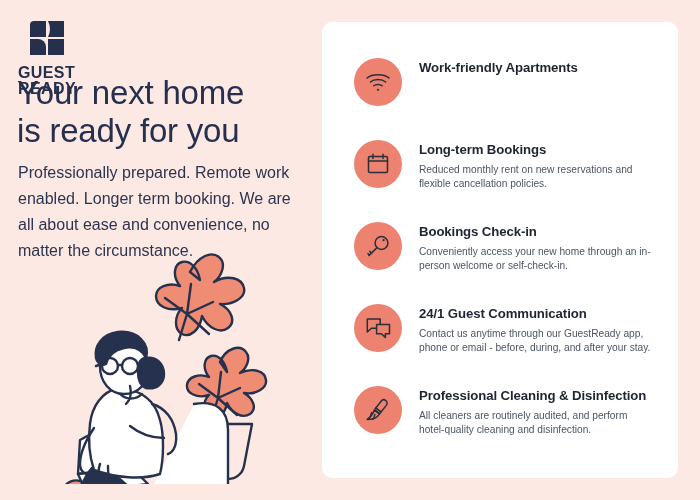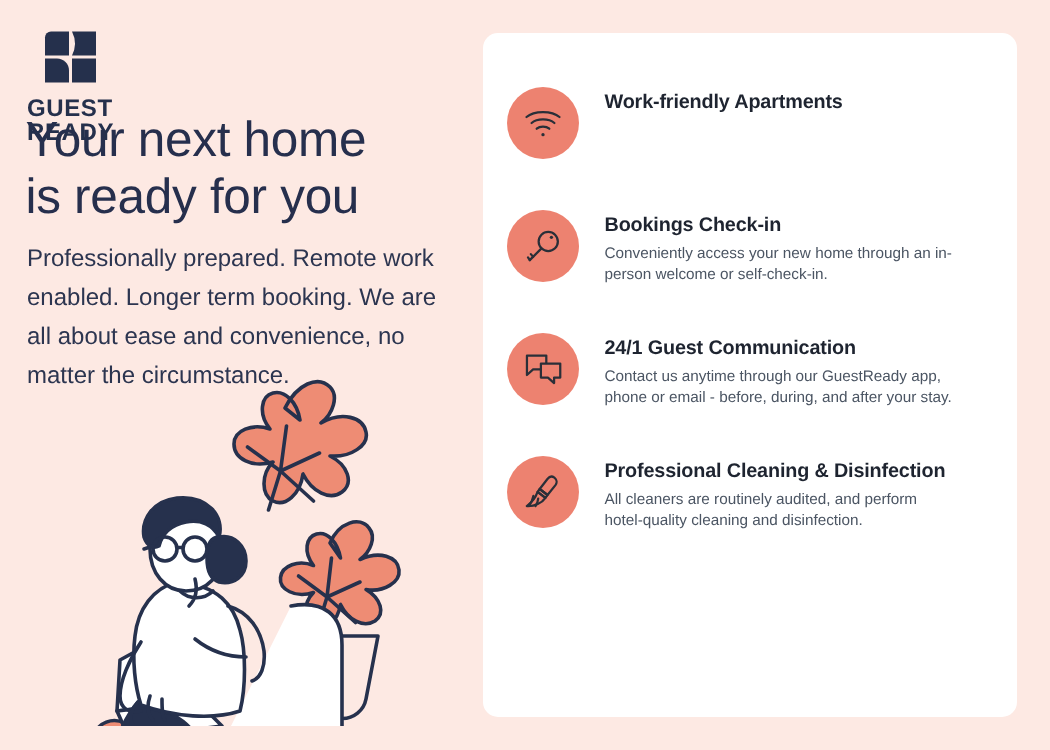--- a/index.html
+++ b/index.html
@@ -44,21 +44,21 @@
   }
 
   
   #feature-panel{
     position:absolute; left:322px; top:22px;
     width:356px; height:456px;
     background:#FFFFFF; border-radius:10px;
   }
 
   .feature-item{
-    position:absolute; left:16px; width:300px; height:80px;
+    position:absolute; left:32px; width:300px; height:80px;
     display:flex; align-items:flex-start; gap:0;
   }
   .feature-item:nth-child(1){ top:36px; }
   .feature-item:nth-child(2){ top:118px; }
   .feature-item:nth-child(3){ top:200px; }
   .feature-item:nth-child(4){ top:282px; }
   .feature-item:nth-child(5){ top:364px; }
 
   .feature-icon{
     flex:0 0 auto; width:48px; height:48px; border-radius:50%;
@@ -175,20 +175,33 @@
         <path d="M5.4 11 C9 7.8 17 7.8 20.6 11"></path>
         <path d="M8.8 14.8 C11 12.9 15 12.9 17.2 14.8"></path>
         <circle cx="13" cy="18.8" r="1.1" fill="#2A2F38" stroke="none"></circle>
       </svg>
     </span>
     <div class="feature-text">
       <div class="feature-title">Work-friendly Apartments</div>
     </div>
   </div>
 
+  <div class="feature-item">
+    <span class="feature-icon">
+      <svg width="24" height="24" viewBox="0 0 24 24" fill="none" stroke="#2A2F38" stroke-width="1.5" stroke-linecap="round" stroke-linejoin="round">
+        <rect x="2.5" y="4.5" width="19" height="16" rx="1.2"></rect>
+        <path d="M2.5 9 H21.5"></path>
+        <path d="M7 2.2 V6.4 M17 2.2 V6.4"></path>
+      </svg>
+    </span>
+    <div class="feature-text">
+      <div class="feature-title">Long-term Bookings</div>
+      <div class="feature-desc">Reduced monthly rent on new reservations and flexible cancellation policies.</div>
+    </div>
+  </div>
 
   <div class="feature-item">
     <span class="feature-icon">
       <svg width="25" height="25" viewBox="0 0 25 25" fill="none" stroke="#2A2F38" stroke-width="1.5" stroke-linecap="round" stroke-linejoin="round">
         <circle cx="15.5" cy="9" r="6.4"></circle>
         <circle cx="17.6" cy="6.2" r="1.1" fill="#2A2F38" stroke="none"></circle>
         <path d="M11 13.6 L3.2 21.4"></path>
         <path d="M3.2 21.4 L2 19.6 M5.4 19.2 L3.9 17.4"></path>
       </svg>
     </span>

